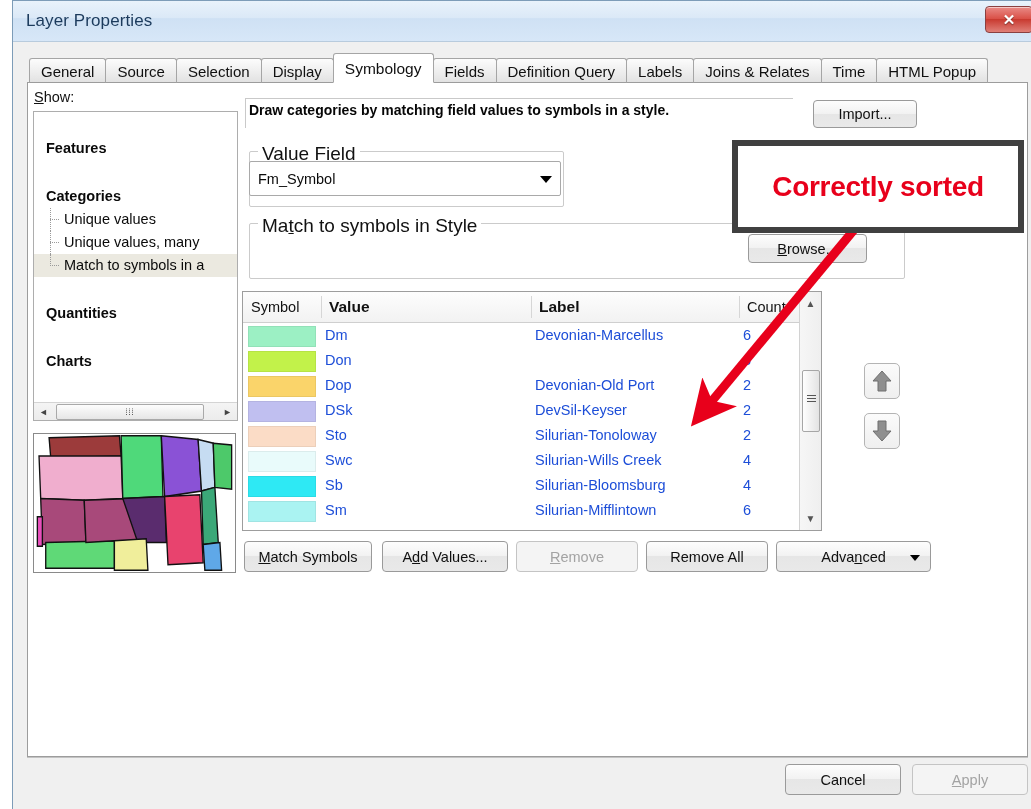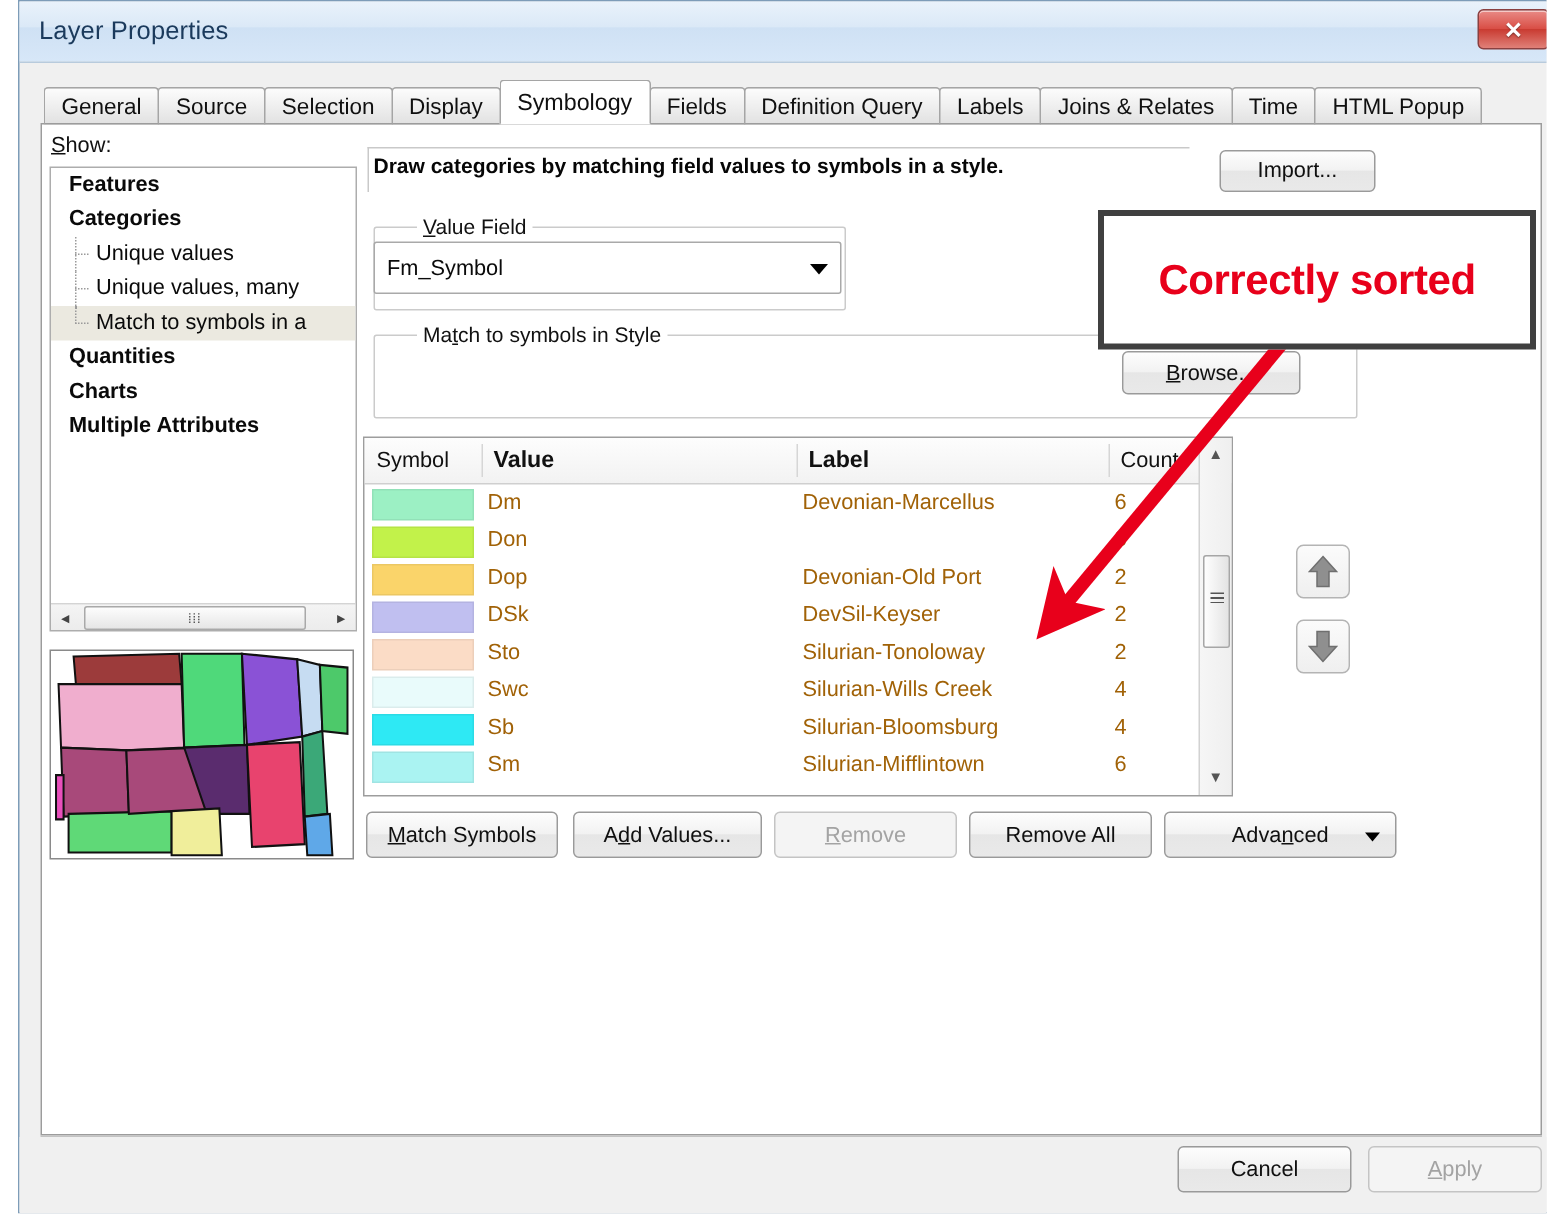--- a/index.html
+++ b/index.html
@@ -101,21 +101,21 @@
     background: #fff;
     border: 1px solid #adadad;
     overflow: hidden;
   }
   .show-item {
     font-size: 14.5px; color: #0a0a0a;
     padding: 0 0 0 12px;
     height: 23px; line-height: 23px;
     white-space: nowrap; cursor: pointer;
   }
-  .show-item.bold { font-weight: bold; }
+  .show-item.bold { font-weight: bold; margin-top: 25px; }
   .show-item.child {
     padding-left: 30px;
     position: relative;
   }
   .show-item.child:before {
     content: "";
     position: absolute;
     left: 16px; top: 0; bottom: 0;
     border-left: 1px dotted #9a9a9a;
   }
@@ -186,23 +186,22 @@
   
   .group {
     position: absolute;
     box-sizing: border-box;
     border: 1px solid #cbcbcb;
     border-radius: 2px;
   }
   .group-title {
     position: absolute; top: -9px; left: 8px;
     background: #fff; padding: 0 4px;
-    font-size: 14px; color: #111;
+    font-size: 19px; color: #111;
     white-space: nowrap;
-    margin-left: 20px;
   }
   .group-title u { text-decoration: underline; }
 
   #grp-value { left: 236px; top: 150px; width: 315px; height: 56px; }
   #grp-match { left: 236px; top: 222px; width: 656px; height: 56px; }
 
   .combo {
     position: absolute;
     box-sizing: border-box;
     background: #fff;
@@ -262,21 +261,21 @@
     font-size: 14.5px; color: #111;
     padding-left: 8px;
     box-sizing: border-box;
     white-space: nowrap;
     cursor: pointer;
   }
   .th.bold { font-weight: bold; font-size: 15.5px; }
   .th-sep { position: absolute; top: 4px; height: 22px; width: 1px; background: #d6d6d6; }
   .row {
     position: relative; height: 25px;
-    font-size: 14.5px; color: #a16207;
+    font-size: 14.5px; color: #1d4ed8;
     cursor: pointer;
     text-align: right;
   }
   .row .swatch {
     position: absolute; left: 5px; top: 3px;
     width: 66px; height: 19px;
     border: 1px solid rgba(0,0,0,.06);
   }
   .row .cv { position: absolute; left: 82px; top: 0; line-height: 25px; white-space: nowrap; }
   .row .cl { position: absolute; left: 292px; top: 0; line-height: 25px; white-space: nowrap; }
@@ -346,21 +345,21 @@
   }
   #cancel-btn { position: absolute; left: 772px; top: 763px; width: 116px; height: 31px; }
   #apply-btn  { position: absolute; left: 899px; top: 763px; width: 116px; height: 31px; }
 
   
   #anno-box {
     position: absolute; left: 719px; top: 139px;
     width: 292px; height: 93px;
     box-sizing: border-box;
     background: #ffffff;
-    border: 4px solid #404040;
+    border: 6px solid #404040;
     display: flex; align-items: center; justify-content: center;
     z-index: 30;
   }
   #anno-text {
     font-size: 28px; font-weight: bold; color: #e8001b;
     letter-spacing: -.3px; white-space: nowrap;
   }
   #anno-arrow {
     position: absolute; left: 0; top: 0;
     width: 1031px; height: 809px;

